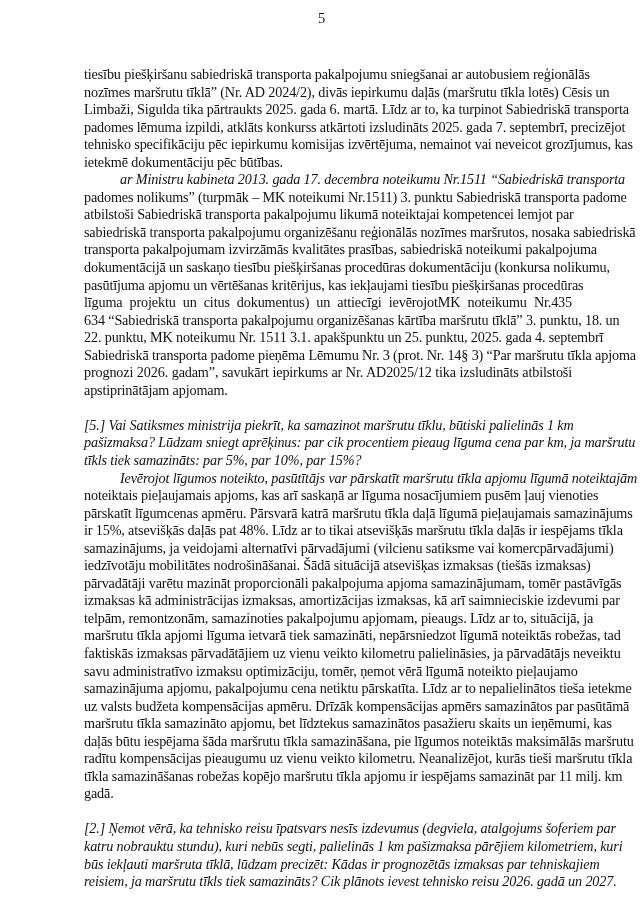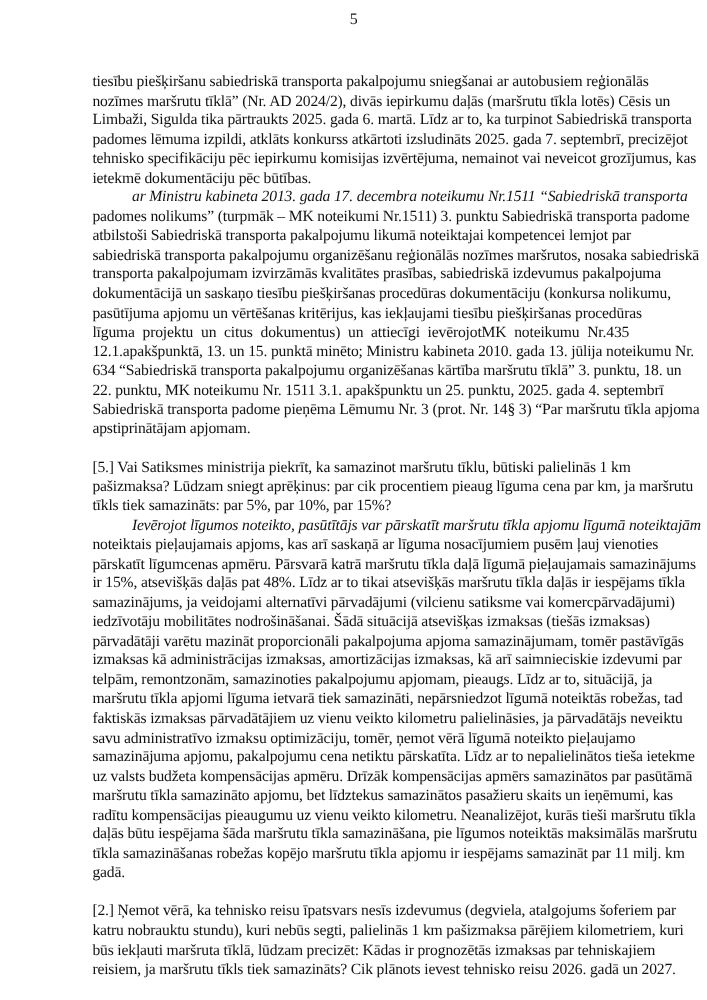--- a/index.html
+++ b/index.html
@@ -13,21 +13,21 @@
     position: absolute; top: 10px; left: 0; width: 643px;
     text-align: center; font-size: 14.5px; line-height: 17px;
   }
   .body {
     position: absolute; left: 84px; top: 66px; width: 488px;
     font-size: 14.2px; line-height: 17.55px; letter-spacing: -0.15px;
   }
   .line { display: block; white-space: nowrap; text-align: justify; text-align-last: justify; height: 17.55px; overflow: visible; }
   .line.last { text-align-last: left; }
   .indent { padding-left: 36px; font-style: italic; }
-  .italic { }
+  .italic { font-style: italic; }
   .gap { height: 17.5px; }
 </style>
 </head>
 <body>
 
 <div class="page">
   <div class="page-number">5</div>
 
   <div class="body">
     <div>
@@ -36,28 +36,28 @@
         <span class="line">Limbaži, Sigulda tika pārtraukts 2025. gada 6. martā. Līdz ar to, ka turpinot Sabiedriskā transporta</span>
         <span class="line">padomes lēmuma izpildi, atklāts konkurss atkārtoti izsludināts 2025. gada 7. septembrī, precizējot</span>
         <span class="line">tehnisko specifikāciju pēc iepirkumu komisijas izvērtējuma, nemainot vai neveicot grozījumus, kas</span>
         <span class="line last">ietekmē dokumentāciju pēc būtības.</span>
       </div>
     <div>
         <span class="line indent">ar Ministru kabineta 2013. gada 17. decembra noteikumu Nr.1511 “Sabiedriskā transporta</span>
         <span class="line">padomes nolikums” (turpmāk – MK noteikumi Nr.1511) 3. punktu Sabiedriskā transporta padome</span>
         <span class="line">atbilstoši Sabiedriskā transporta pakalpojumu likumā noteiktajai kompetencei lemjot par</span>
         <span class="line">sabiedriskā transporta pakalpojumu organizēšanu reģionālās nozīmes maršrutos, nosaka sabiedriskā</span>
-        <span class="line">transporta pakalpojumam izvirzāmās kvalitātes prasības, sabiedriskā izdevumus pakalpojuma</span>
+        <span class="line">transporta pakalpojumam izvirzāmās kvalitātes prasības, sabiedriskā noteikumi pakalpojuma</span>
         <span class="line">dokumentācijā un  saskaņo tiesību piešķiršanas procedūras dokumentāciju (konkursa nolikumu,</span>
         <span class="line">pasūtījuma apjomu un vērtēšanas kritērijus, kas iekļaujami tiesību piešķiršanas procedūras</span>
         <span class="line">līguma projektu un citus dokumentus) un attiecīgi ievērojotMK noteikumu Nr.435</span>
-        <span class="line">12.1.apakšpunktā, 13. un 15. punktā minēto; Ministru kabineta 2010. gada 13. jūlija noteikumu Nr.</span>
         <span class="line">634 “Sabiedriskā transporta pakalpojumu organizēšanas kārtība maršrutu tīklā” 3. punktu, 18. un</span>
         <span class="line">22. punktu, MK noteikumu Nr. 1511 3.1. apakšpunktu un 25. punktu, 2025. gada 4. septembrī</span>
         <span class="line">Sabiedriskā transporta padome pieņēma Lēmumu Nr. 3 (prot. Nr. 14§ 3) “Par maršrutu tīkla apjoma</span>
+        <span class="line">prognozi 2026. gadam”, savukārt iepirkums ar Nr. AD2025/12 tika izsludināts atbilstoši</span>
         <span class="line last">apstiprinātājam apjomam.</span>
       </div>
     <div class="gap"></div>
     <div class="italic">
         <span class="line">[5.] Vai Satiksmes ministrija piekrīt, ka samazinot maršrutu tīklu, būtiski palielinās 1 km</span>
         <span class="line">pašizmaksa? Lūdzam sniegt aprēķinus: par cik procentiem pieaug līguma cena par km, ja maršrutu</span>
         <span class="line last">tīkls tiek samazināts: par 5%, par 10%, par 15%?</span>
       </div>
     <div>
         <span class="line indent">Ievērojot līgumos noteikto, pasūtītājs var pārskatīt maršrutu tīkla apjomu līgumā noteiktajām</span>
@@ -68,22 +68,22 @@
         <span class="line">iedzīvotāju mobilitātes nodrošināšanai. Šādā situācijā atsevišķas izmaksas (tiešās izmaksas)</span>
         <span class="line">pārvadātāji varētu mazināt proporcionāli pakalpojuma apjoma samazinājumam, tomēr pastāvīgās</span>
         <span class="line">izmaksas kā administrācijas izmaksas, amortizācijas izmaksas, kā arī saimnieciskie izdevumi par</span>
         <span class="line">telpām, remontzonām, samazinoties pakalpojumu apjomam, pieaugs. Līdz ar to, situācijā, ja</span>
         <span class="line">maršrutu tīkla apjomi līguma ietvarā tiek samazināti, nepārsniedzot līgumā noteiktās robežas, tad</span>
         <span class="line">faktiskās izmaksas pārvadātājiem uz vienu veikto kilometru palielināsies, ja pārvadātājs neveiktu</span>
         <span class="line">savu administratīvo izmaksu optimizāciju, tomēr, ņemot vērā līgumā noteikto pieļaujamo</span>
         <span class="line">samazinājuma apjomu, pakalpojumu cena netiktu pārskatīta. Līdz ar to nepalielinātos tieša ietekme</span>
         <span class="line">uz valsts budžeta kompensācijas apmēru. Drīzāk kompensācijas apmērs samazinātos par pasūtāmā</span>
         <span class="line">maršrutu tīkla samazināto apjomu, bet līdztekus samazinātos pasažieru skaits un ieņēmumi, kas</span>
+        <span class="line">daļās būtu iespējama šāda maršrutu tīkla samazināšana, pie līgumos noteiktās maksimālās maršrutu</span>
         <span class="line">radītu kompensācijas pieaugumu uz vienu veikto kilometru. Neanalizējot, kurās tieši maršrutu tīkla</span>
-        <span class="line">daļās būtu iespējama šāda maršrutu tīkla samazināšana, pie līgumos noteiktās maksimālās maršrutu</span>
         <span class="line">tīkla samazināšanas robežas kopējo maršrutu tīkla apjomu ir iespējams samazināt par 11 milj. km</span>
         <span class="line last">gadā.</span>
       </div>
     <div class="gap"></div>
     <div class="italic">
         <span class="line">[2.] Ņemot vērā, ka tehnisko reisu īpatsvars nesīs izdevumus (degviela, atalgojums šoferiem par</span>
         <span class="line">katru nobrauktu stundu), kuri nebūs segti, palielinās 1 km pašizmaksa pārējiem kilometriem, kuri</span>
         <span class="line">būs iekļauti maršruta tīklā, lūdzam precizēt: Kādas ir prognozētās izmaksas par tehniskajiem</span>
         <span class="line">reisiem, ja maršrutu tīkls tiek samazināts? Cik plānots ievest tehnisko reisu 2026. gadā un 2027.</span>
       </div>

